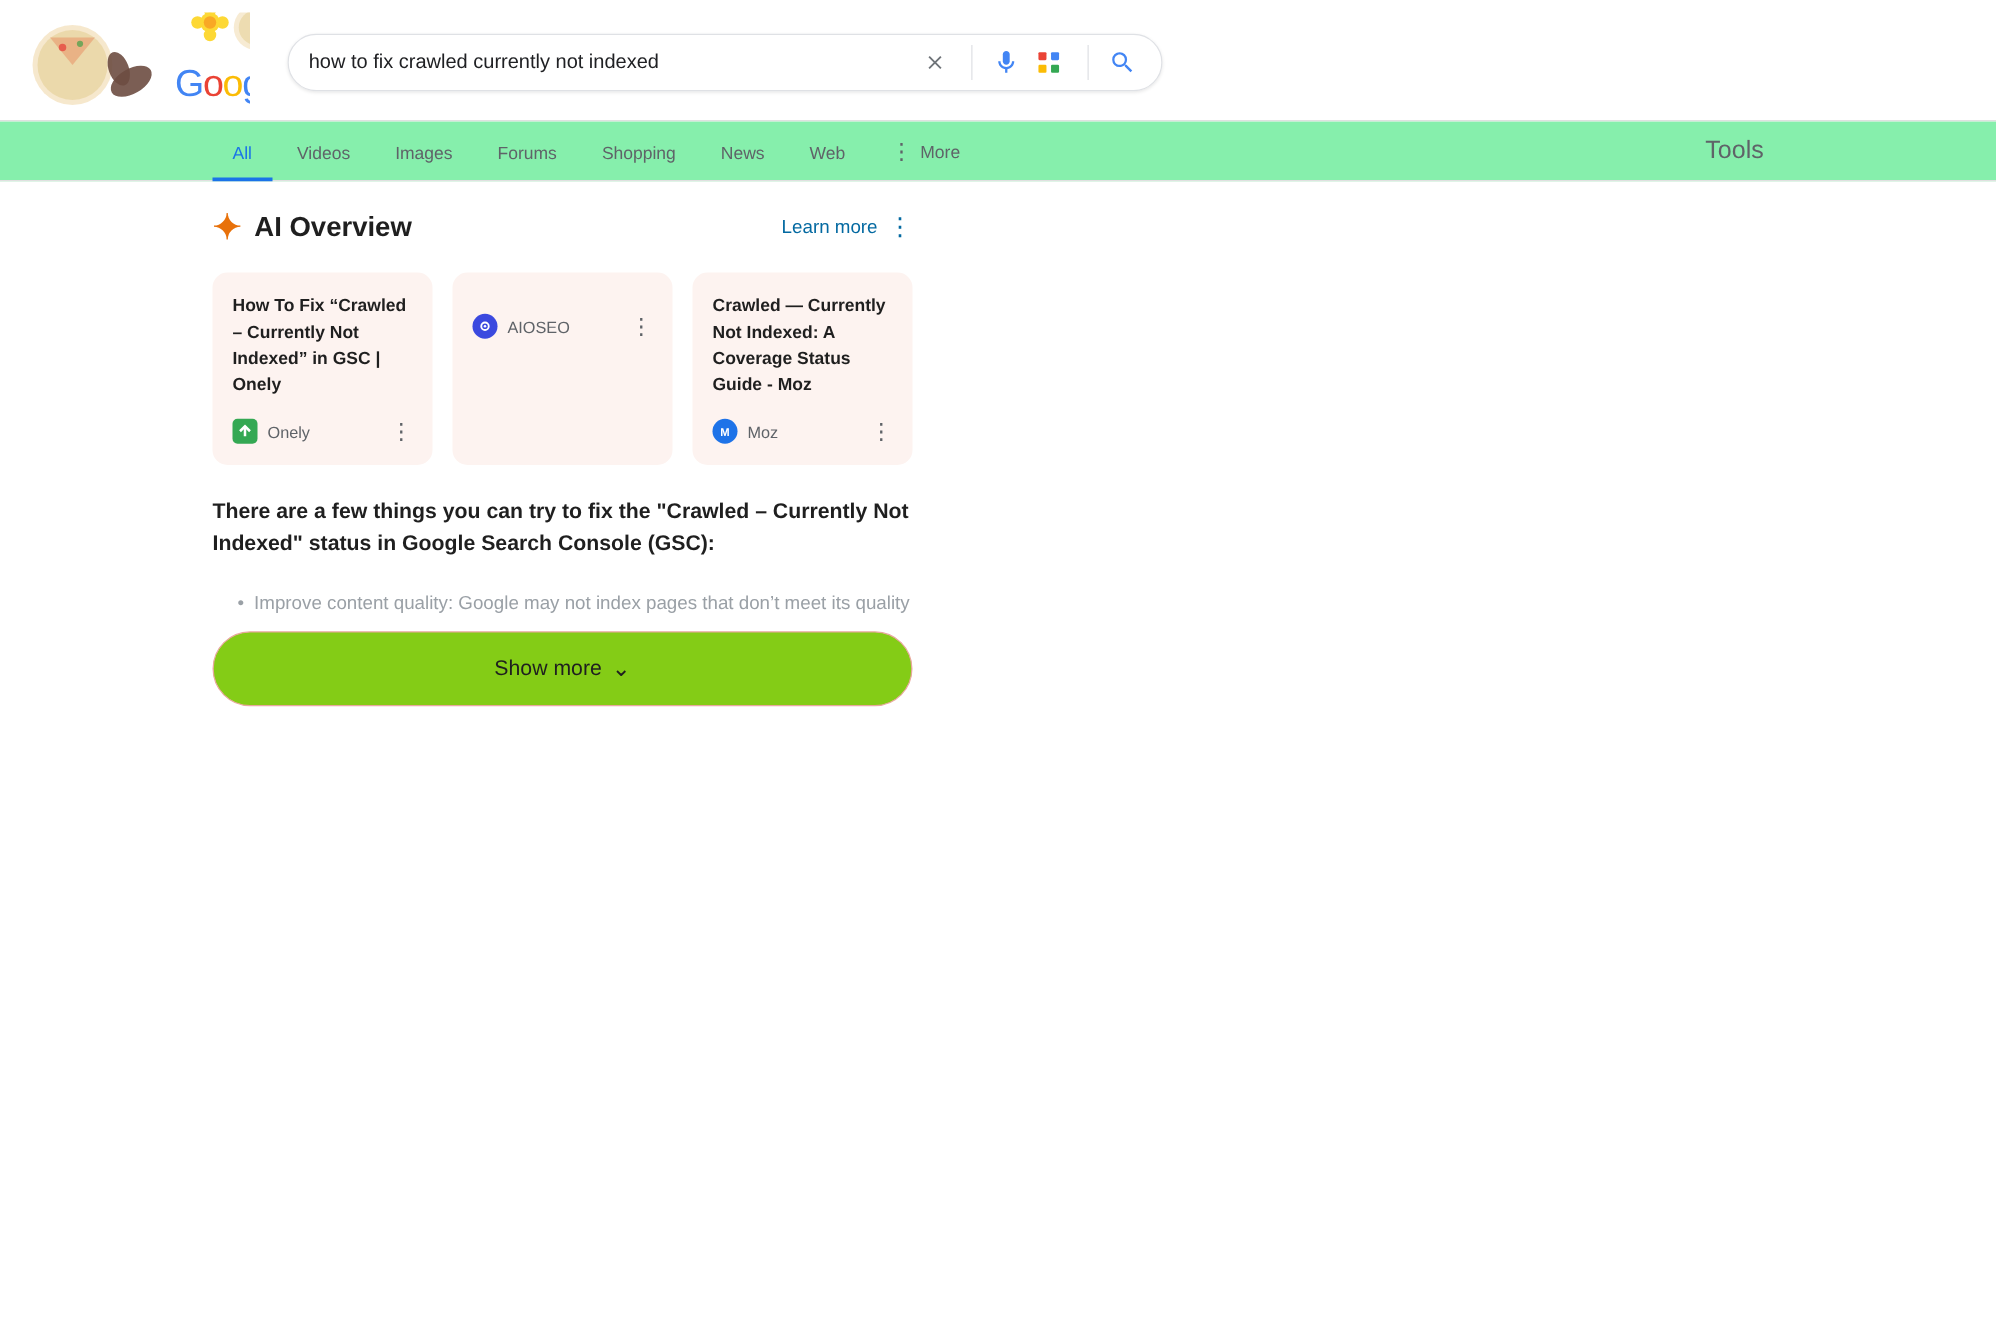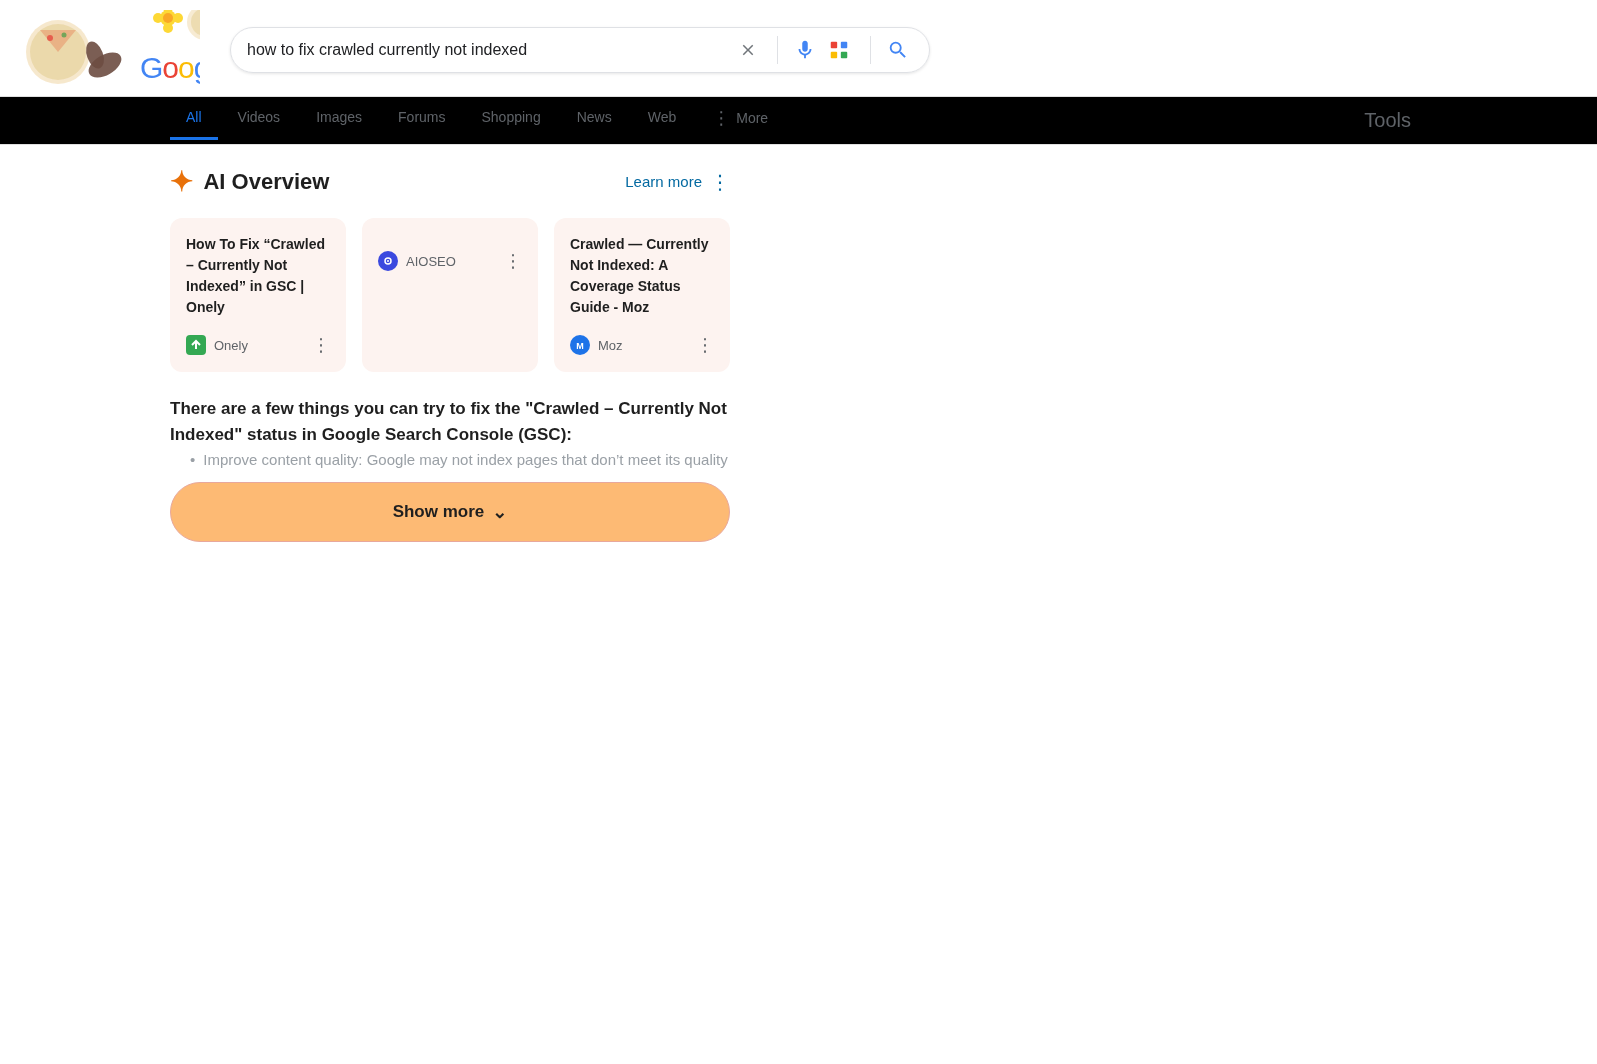--- a/index.html
+++ b/index.html
@@ -90,24 +90,24 @@
       background: none;
       border: none;
     }
     .search-icon-btn:not(:last-child) {
       margin-right: 4px;
     }
 
     
     .nav-tabs {
       display: flex;
-      align-items: flex-start;
+      align-items: flex-end;
       padding: 0 170px;
       border-bottom: 1px solid #e0e0e0;
-      background: #000000;
+      background: #86efac;
       gap: 4px;
     }
     .nav-tab {
       padding: 12px 16px;
       font-size: 14px;
       color: #5f6368;
       cursor: pointer;
       text-decoration: none;
       white-space: nowrap;
       display: flex;
@@ -222,21 +222,21 @@
       font-size: 18px;
       cursor: pointer;
     }
 
     
     .ai-text {
       font-size: 17px;
       font-weight: 700;
       color: #1f1f1f;
       line-height: 1.5;
-      margin-bottom: 1px;
+      margin-bottom: 24px;
     }
     .ai-bullet {
       font-size: 15px;
       color: #9aa0a6;
       margin-left: 20px;
       line-height: 1.6;
     }
     .ai-bullet::before {
       content: "•";
       margin-right: 8px;
@@ -245,23 +245,23 @@
     
     .show-more-btn {
       display: flex;
       align-items: center;
       justify-content: center;
       gap: 8px;
       width: 100%;
       padding: 18px;
       border: 1.5px solid #e8a89c;
       border-radius: 30px;
-      background: #fdba74;
+      background: #84cc16;
       font-size: 17px;
-      font-weight: 700;
+      font-weight: 400;
       color: #1f1f1f;
       cursor: pointer;
       margin-top: 10px;
     }
 
     
     .close-icon-svg { width: 18px; height: 18px; }
     .voice-icon-svg { width: 22px; height: 22px; }
     .lens-icon-svg { width: 22px; height: 22px; }
     .search-glass-svg { width: 22px; height: 22px; }

